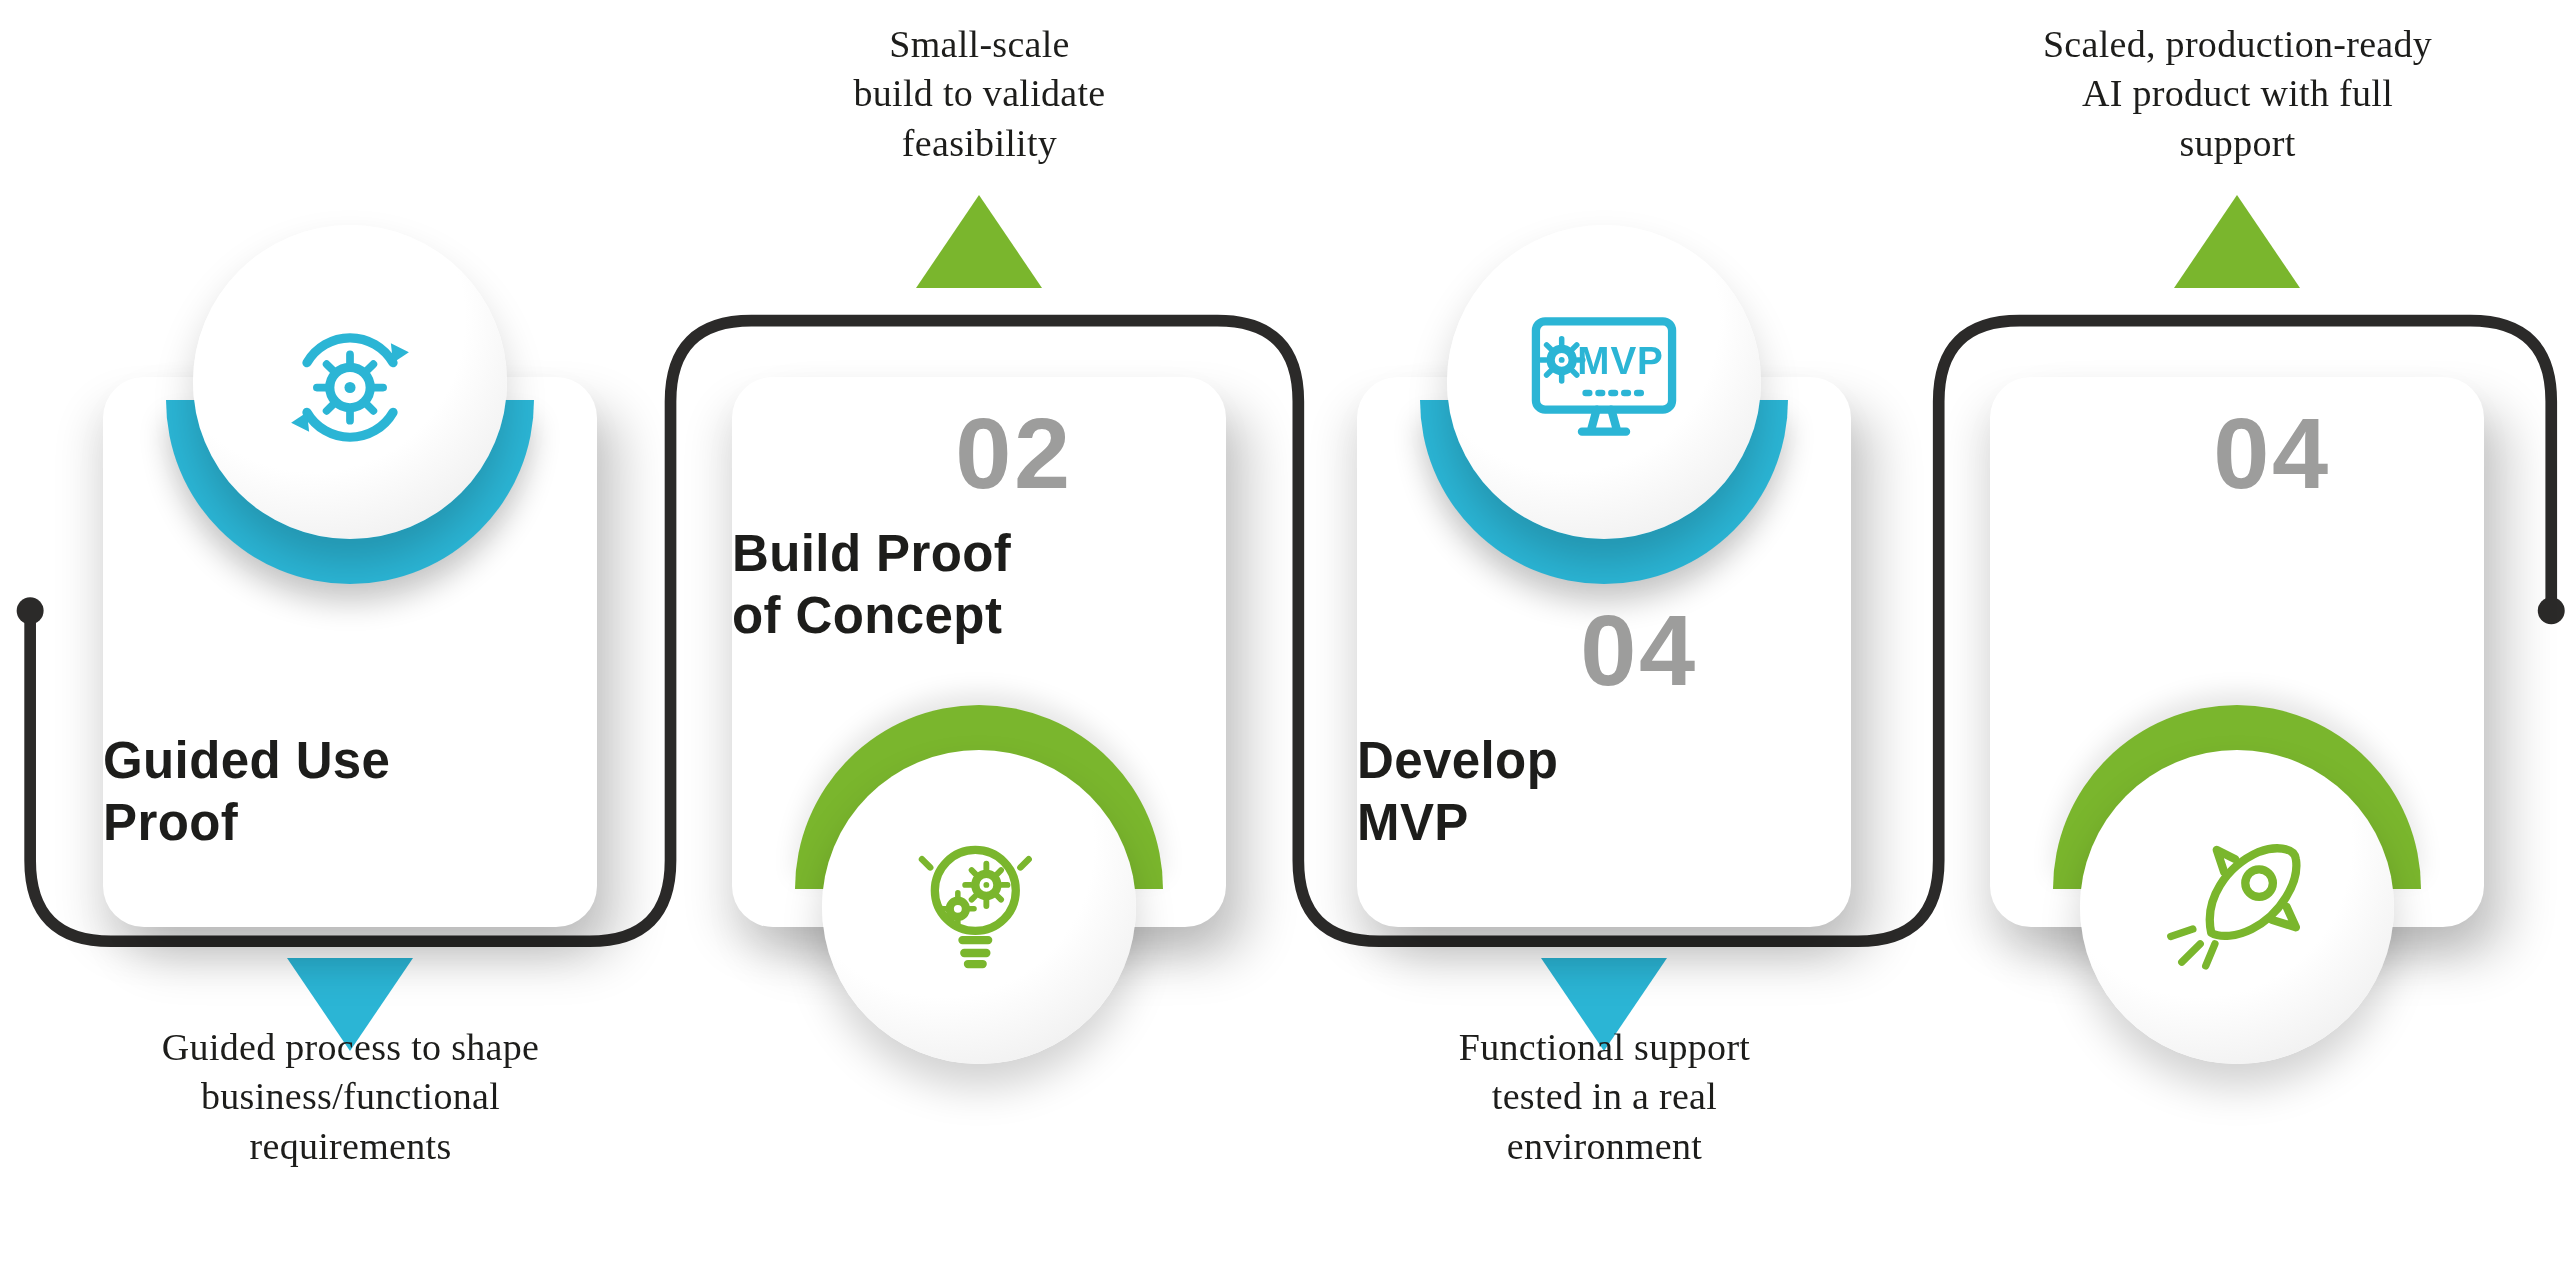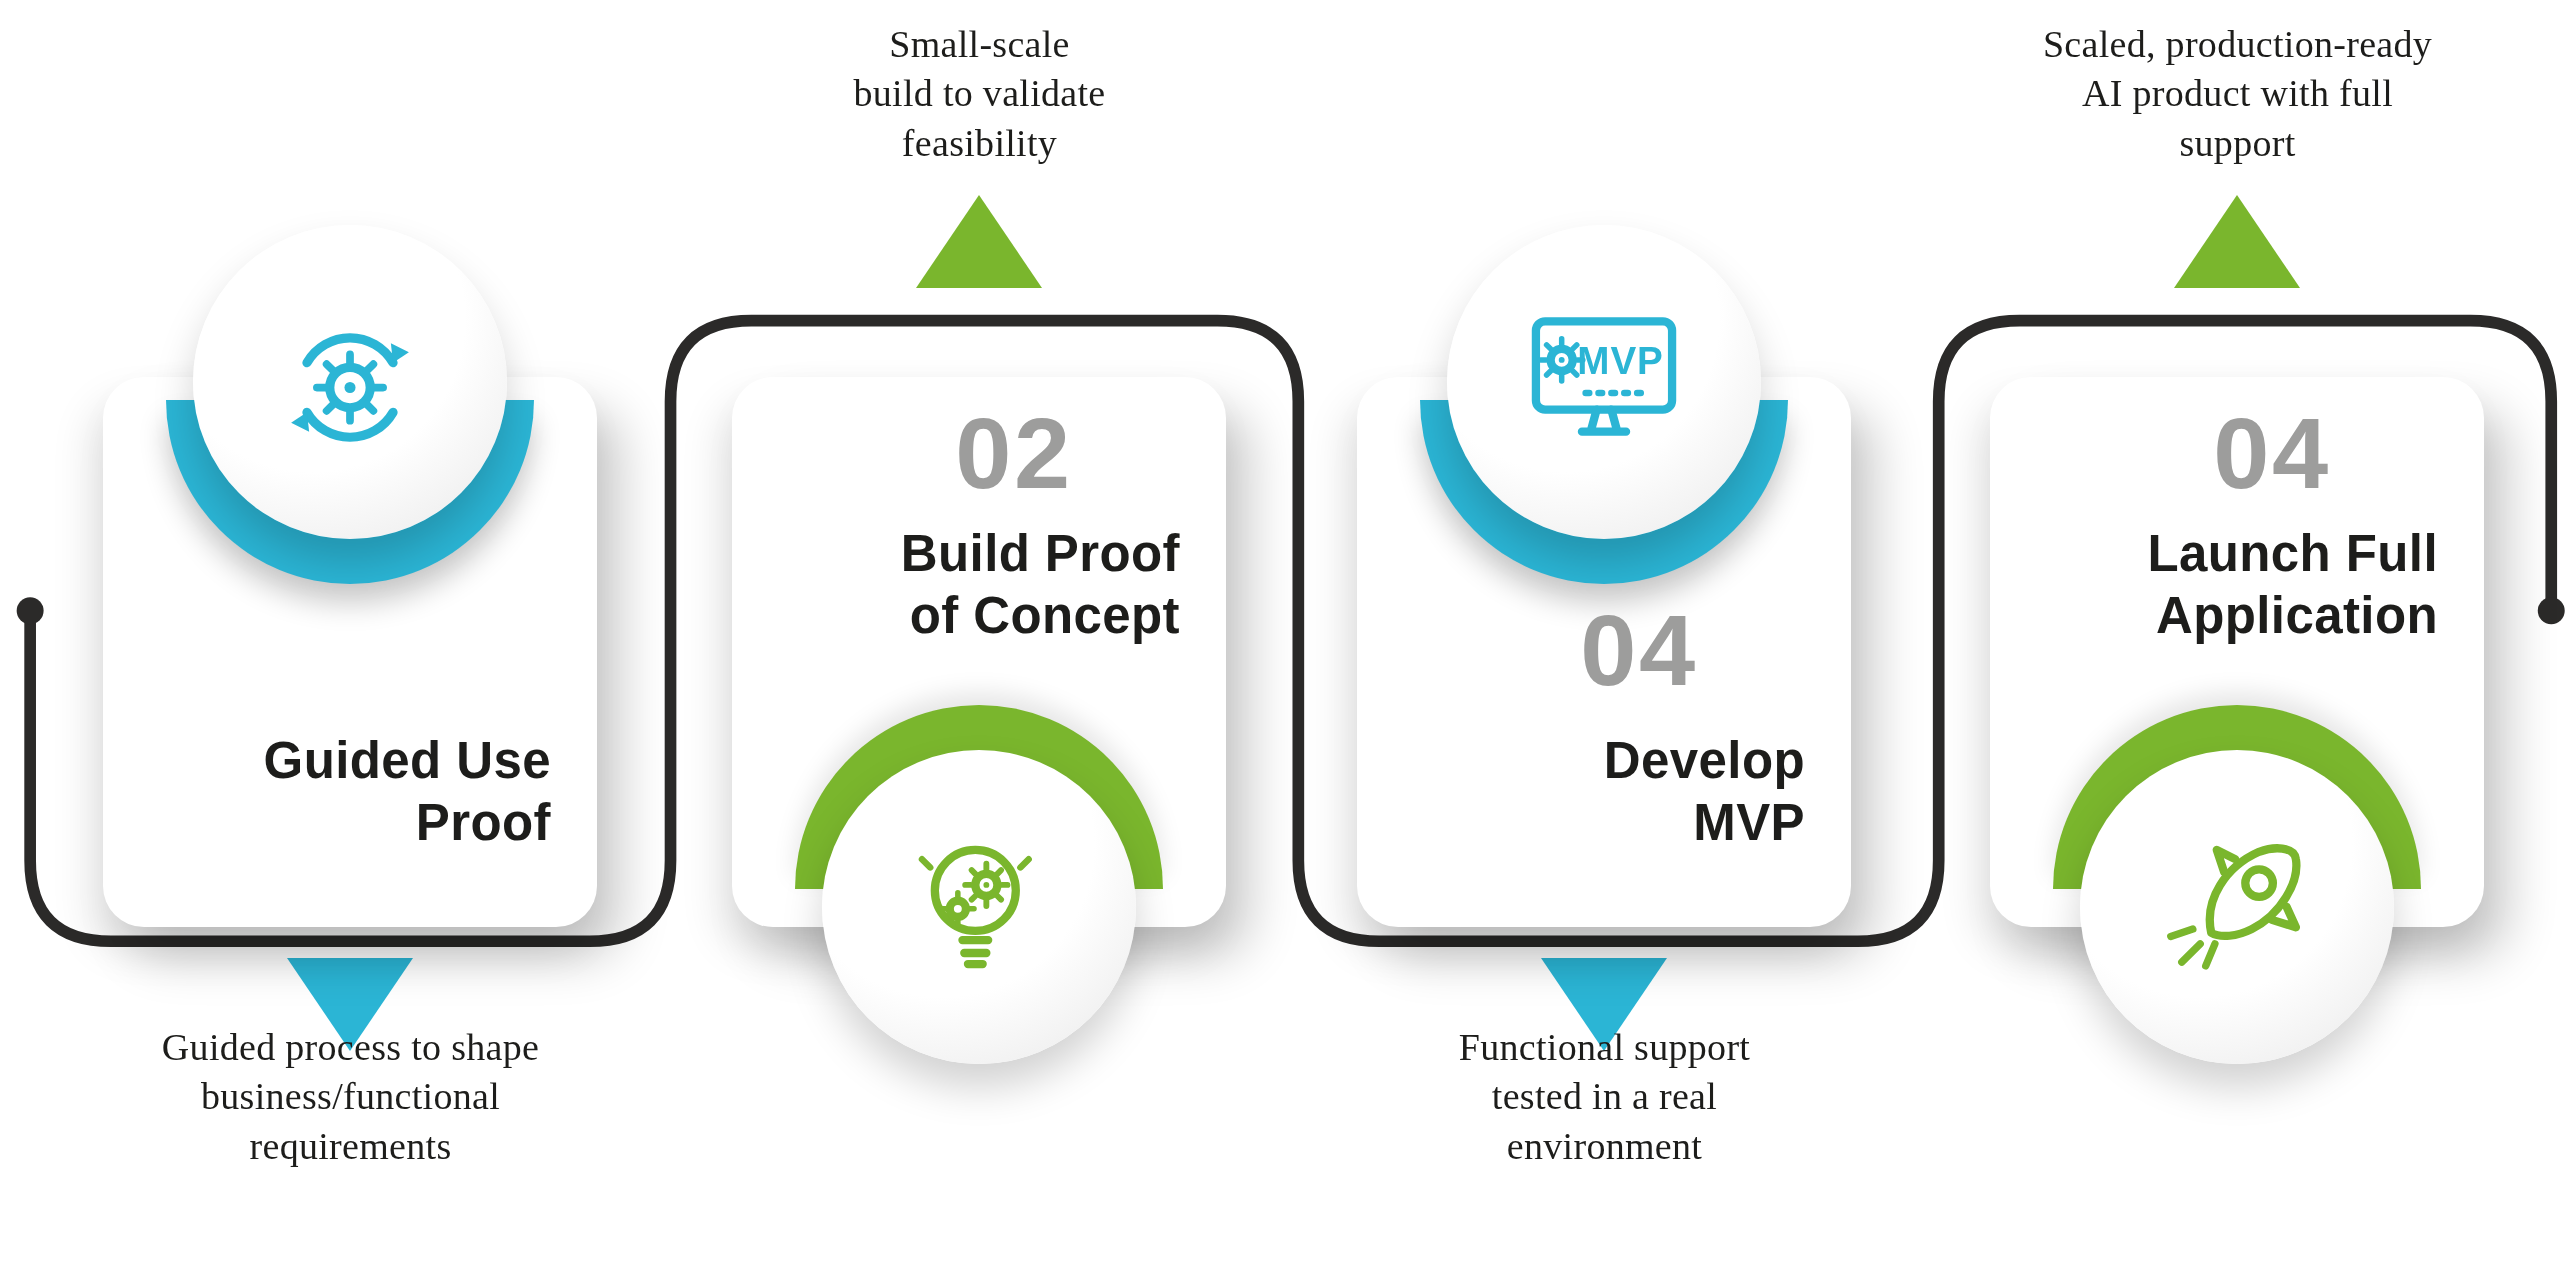--- a/index.html
+++ b/index.html
@@ -88,21 +88,21 @@
     font-weight: 700;
     letter-spacing: 2.7px;
     color: var(--number-gray, #9d9d9c);
     z-index: 5;
     line-height: 1;
   }
   .step-title {
     position: absolute;
     left: calc(var(--cx) - 247px);
     width: 448px;
-    text-align: right;
+    text-align: left;
     font-size: 51px;
     font-weight: 700;
     color: var(--text-dark, #1d1d1b);
     line-height: 1.22;
     letter-spacing: 0.4px;
     z-index: 5;
   }
   .teal-step  .step-number { top: 600px; }
   .teal-step  .step-title  { top: 730px; }
   .green-step .step-number { top: 403px; }
@@ -241,24 +241,20 @@
 
   <section class="step s4 green-step">
     <div class="caption above">
       <div>Scaled, production-ready</div>
       <div>AI product with full</div>
       <div>support</div>
     </div>
     <div class="tri up"></div>
     <div class="card"></div>
     <div class="step-number">04</div>
-    <div class="step-title">
-      <div>Launch Full</div>
-      <div>Application</div>
-    </div>
     <div class="half-disc cap"></div>
     <div class="icon-circle pos-bottom">
       <svg viewBox="0 0 100 100">
         <g fill="none" stroke="currentColor" stroke-width="4.5" stroke-linecap="round" stroke-linejoin="round">
           <path d="M36 64 C32 46 44 28 62 20 C70 17 81 17 82 24 C84 36 74 54 58 62 C50 66 41 67 36 64 Z"></path>
           <circle cx="62" cy="37" r="7.5"></circle>
           <path d="M49 24 L39 19 L43 31"></path>
           <path d="M77 50 L82 61 L69 57"></path>
           <path stroke-width="4" d="M30 70 L20 80 M38 70 L33 82 M26 62 L14 66"></path>
         </g>

